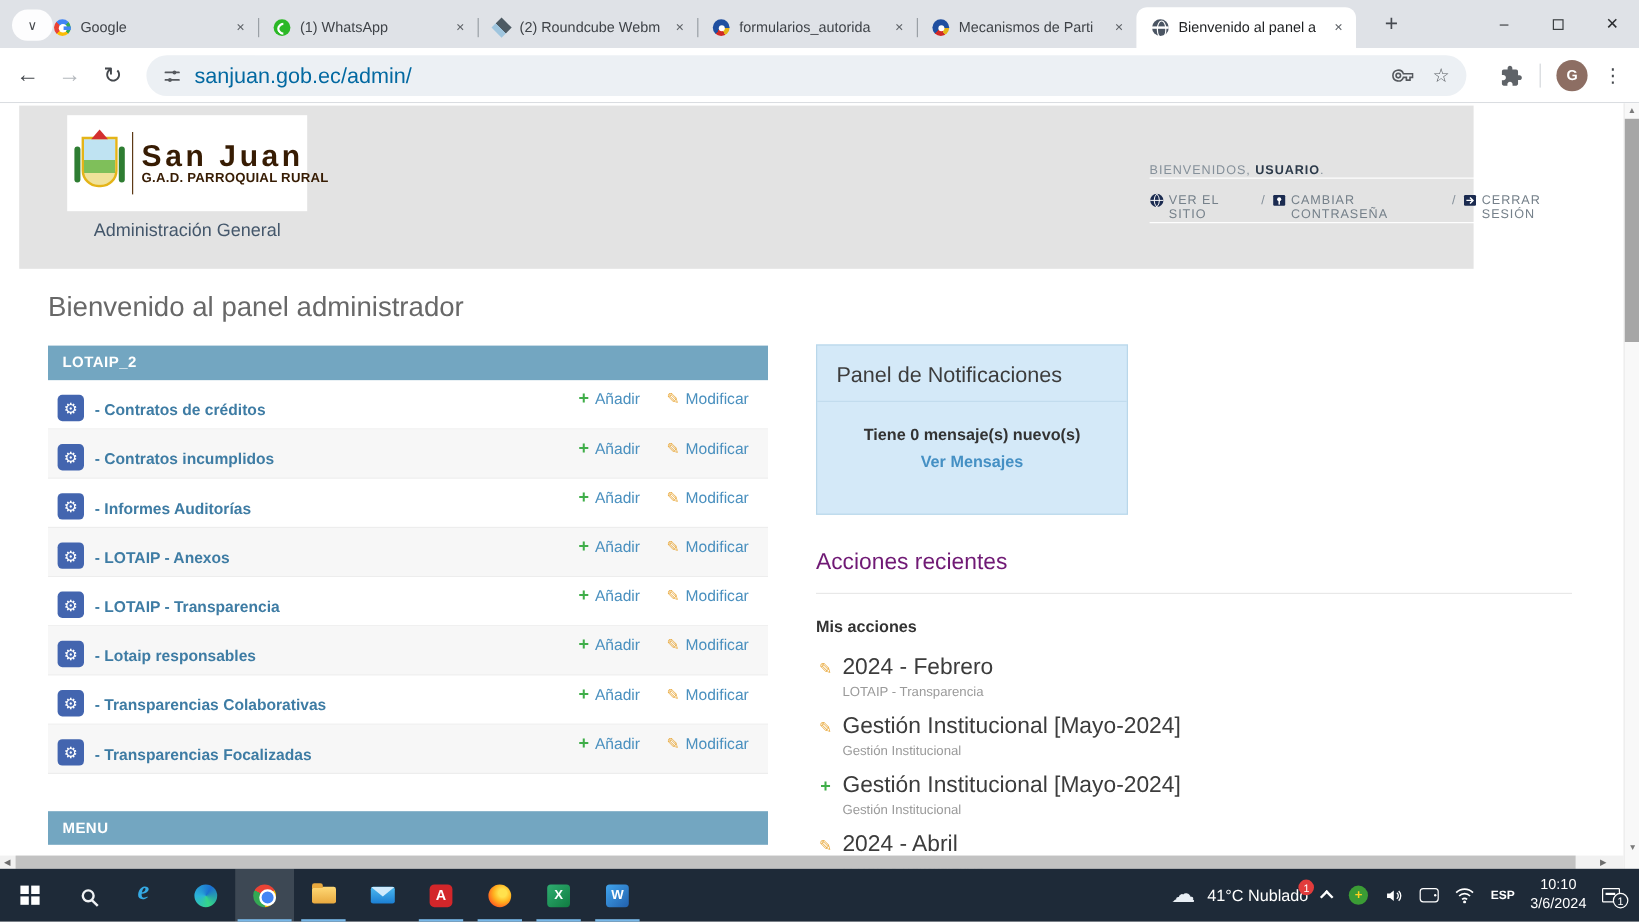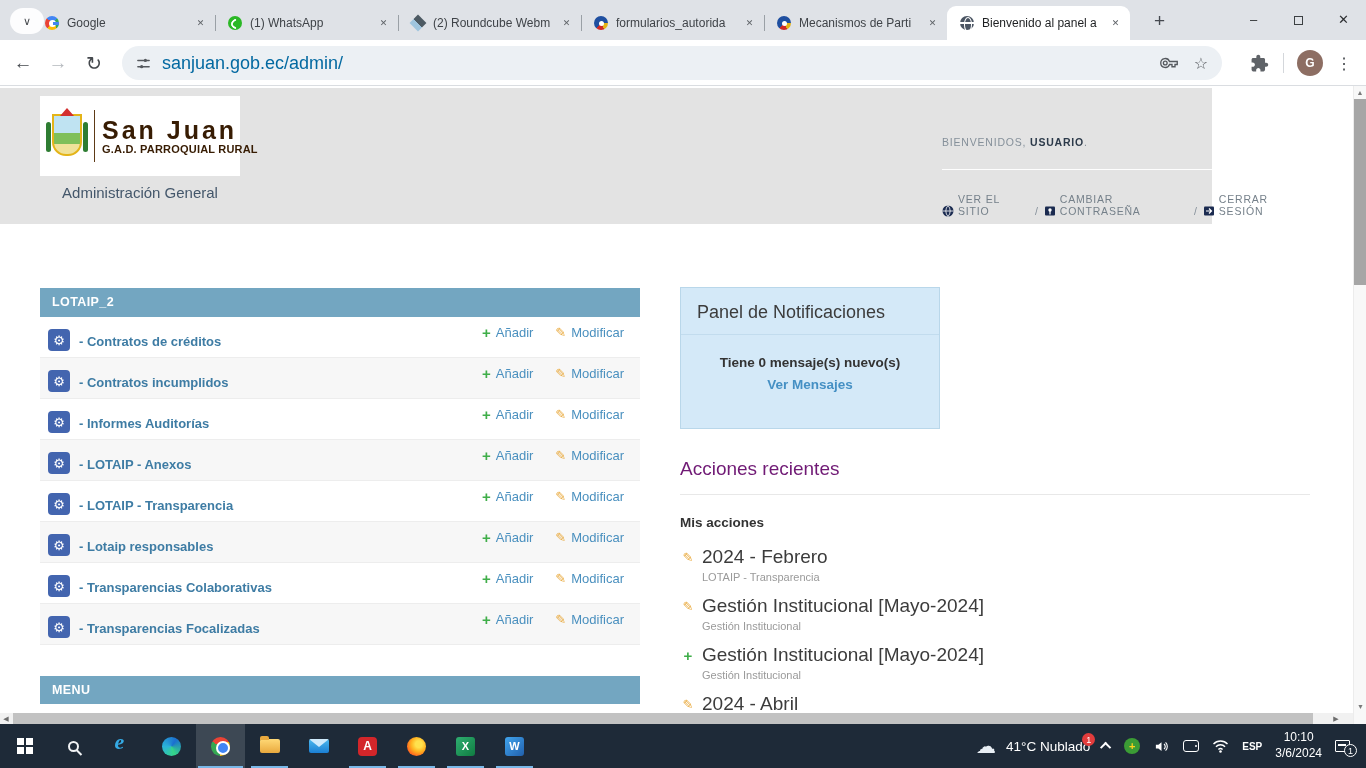--- a/index.html
+++ b/index.html
@@ -51,34 +51,34 @@
   #star-icon { font-size:16px; color:#55595e; margin-left:16px; }
   #toolbar-right { position:absolute; right:0; top:0; height:46px; display:flex; align-items:center; }
   #ext-icon { margin-right:14px; }
   #tr-divider { width:1px; height:20px; background:#d4d7db; margin-right:13px; }
   #avatar { width:26px; height:26px; border-radius:50%; background:#8d6e63; color:#fff; font-size:12px; font-weight:bold;
     display:flex; align-items:center; justify-content:center; margin-right:13px; }
   #kebab { font-size:16px; color:#44484d; margin-right:14px; }
 
   
   #page { position:absolute; left:0; top:86px; width:1366px; height:638px; background:#fff; }
-  #band { position:absolute; left:0; top:2px; width:1212px; height:136px; background:#e3e3e3; }
+  #band { position:absolute; left:16px; top:2px; width:1212px; height:136px; background:#e3e3e3; }
   #logo-box { position:absolute; left:40px; top:8px; width:200px; height:80px; background:#fff; display:flex; align-items:center; padding:6px; }
   #crest { width:42px; height:56px; position:relative; flex:none; margin-right:6px; }
   #crest .shield { position:absolute; left:6px; top:6px; width:30px; height:42px; border:2px solid #e4b418; border-radius:0 0 14px 14px;
     background:linear-gradient(180deg,#bfe3f2 0 45%,#7fbf5a 45% 75%,#f0e29a 75%); }
   #crest .hat { position:absolute; left:14px; top:0; width:0; height:0; border-left:7px solid transparent; border-right:7px solid transparent; border-bottom:8px solid #d32f2f; }
   #crest .tree1,#crest .tree2 { position:absolute; top:14px; width:5px; height:30px; background:#2e7d32; border-radius:3px; }
   #crest .tree1 { left:0; } #crest .tree2 { right:0; }
   #logo-divider { width:1px; height:52px; background:#5d3a16; margin-right:7px; flex:none; }
   #logo-title { font-size:25px; font-weight:bold; color:#371c03; letter-spacing:3px; line-height:1.05; white-space:nowrap; }
   #logo-sub { font-size:11px; font-weight:bold; color:#371c03; letter-spacing:0.2px; white-space:nowrap; }
   #site-subtitle { position:absolute; left:40px; top:96px; width:200px; text-align:center; font-size:15px; color:#44576b; }
   #welcome { position:absolute; left:942px; top:48px; width:368px; font-size:10.5px; letter-spacing:0.8px; color:#85909a; }
-  #welcome .wrow { padding-bottom:21px; border-bottom:1px solid rgba(255,255,255,0.95); margin-bottom:23px; display:flex; align-items:flex-end; }
+  #welcome .wrow { padding-bottom:0; border-bottom:1px solid rgba(255,255,255,0.95); margin-bottom:12px; display:flex; align-items:flex-start; }
   #welcome b { color:#2c3a4a; }
   .hicon { width:12px; height:12px; margin:0 4px 0 0; flex:none; }
   #welcome a { color:#75808a; text-decoration:none; }
   .wsep { margin:0 5px; }
 
   #page-title { position:absolute; left:40px; top:156px; font-size:23px; font-weight:400; color:#686868; }
 
   #module { position:absolute; left:40px; top:202px; width:600px; }
   .caption { height:29px; line-height:29px; background:var(--accent-blue,#73a6c1); color:#fff; font-size:12.5px; font-weight:bold;
     letter-spacing:0.4px; padding-left:12px; }
@@ -292,20 +292,21 @@
         <span class="wsep">/</span>
         <svg class="hicon" viewBox="0 0 24 24">
           <rect x="2" y="3" width="20" height="18" rx="2" fill="#1b2b50"></rect>
           <path d="M6 12h10 M12 7l5 5-5 5" stroke="#fff" stroke-width="2.4" fill="none"></path>
         </svg>
         <a href="#">CERRAR SESIÓN</a>
       </div>
     </div>
   </div>
 
+  <h1 id="page-title">Bienvenido al panel administrador</h1>
 
   <div id="module">
     <div class="caption">LOTAIP_2</div>
     <div id="module-rows">
         <div class="mrow">
     <span class="gear">⚙</span>
     <a href="#" class="mlabel">- Contratos de créditos</a>
     <span class="links">
       <a href="#" class="add">
               <i class="plus">+</i>

